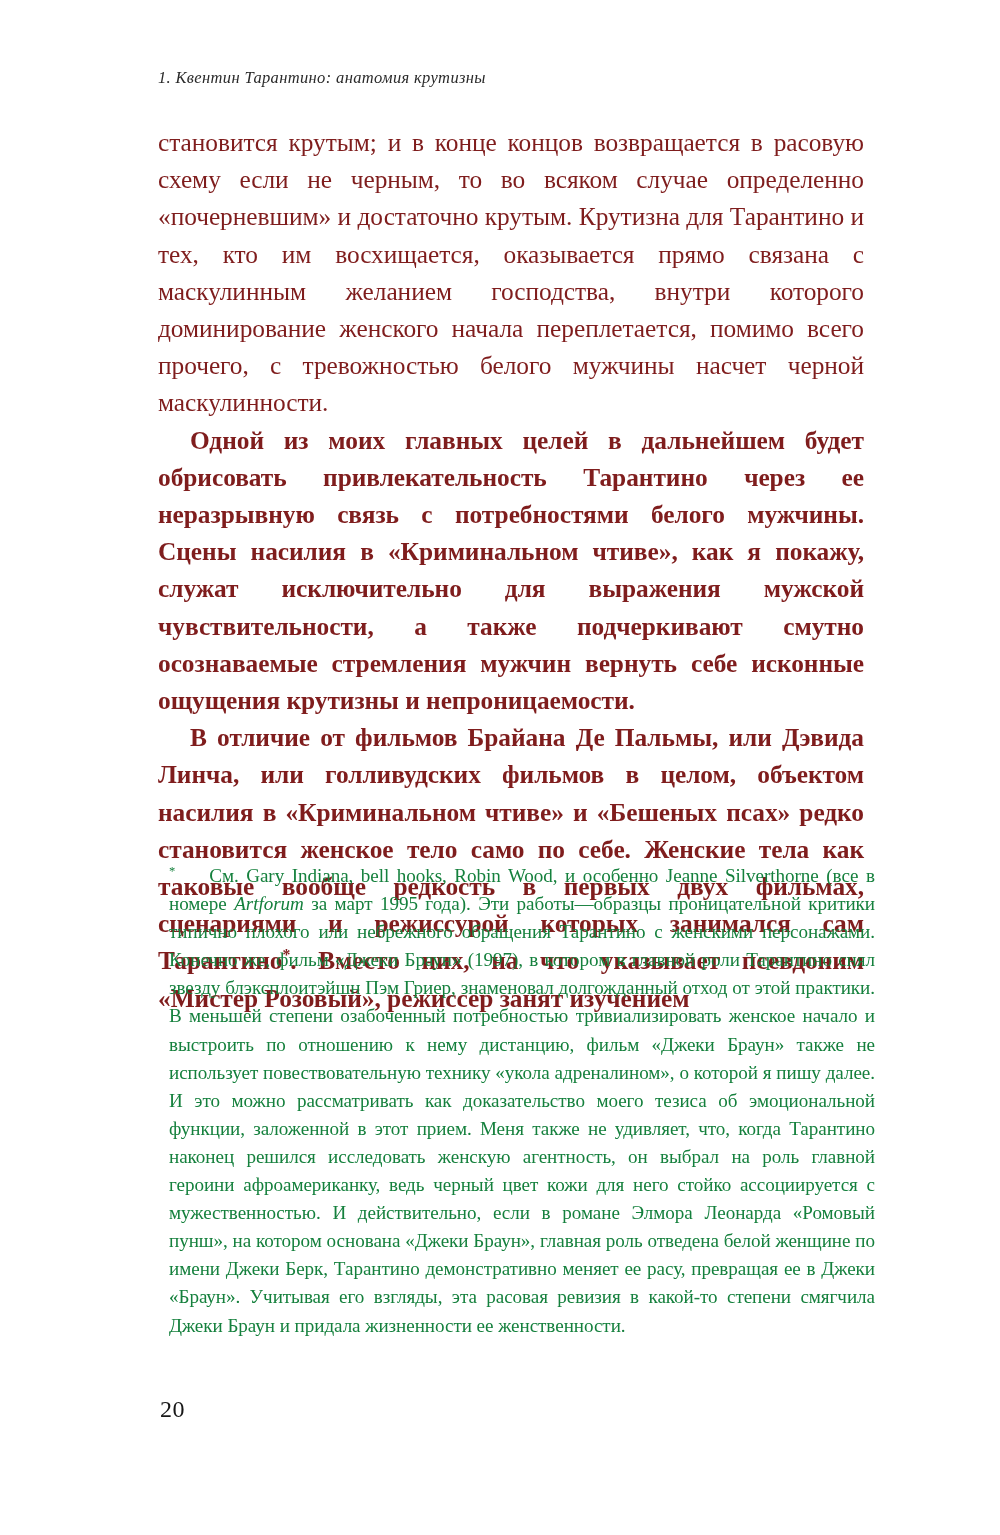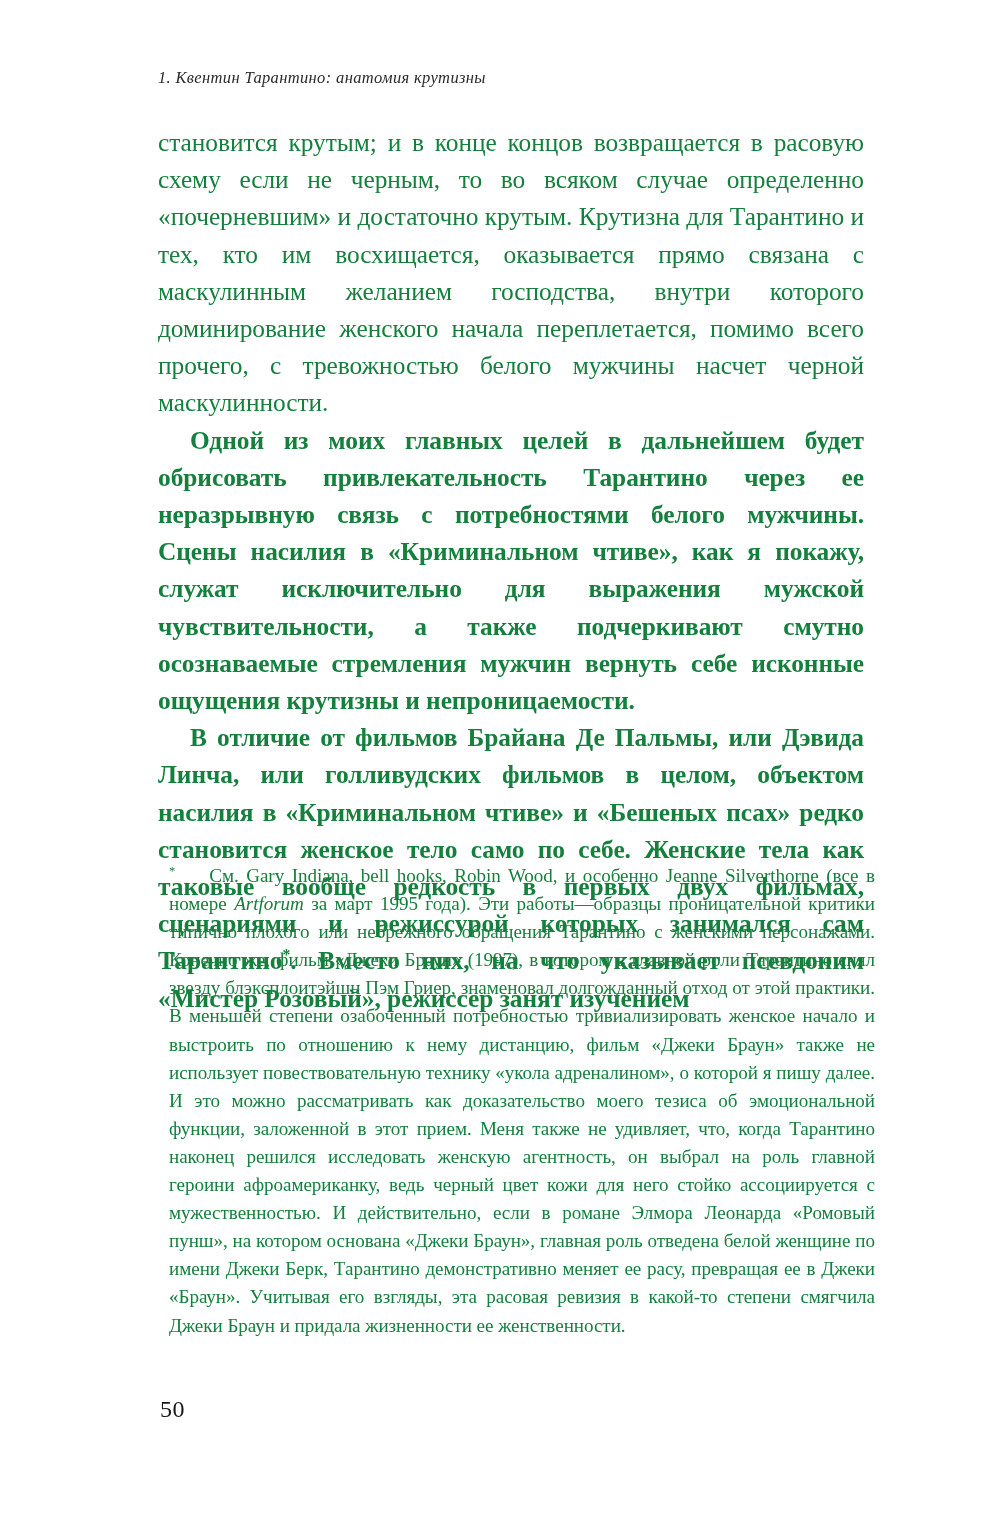--- a/index.html
+++ b/index.html
@@ -39,21 +39,21 @@
     top: 124px;
     width: 706px;
   }
   .para {
     margin: 0;
     font-size: 25.4px;
     line-height: 37.2px;
     text-align: justify;
     text-justify: inter-word;
     hyphens: manual;
-    color: #15803d;
+    color: #7f1d1d;
     letter-spacing: -0.05px;
   }
   .para + .para {
     text-indent: 32px;
     font-weight: bold;
   }
   .fn-ref {
     font-size: 0.62em;
     vertical-align: super;
     line-height: 0;
@@ -104,15 +104,15 @@
   <div class="body-block">
     <p class="para">становится крутым; и в конце концов возвращается в расовую схему если не черным, то во всяком случае определенно «почерневшим» и достаточно крутым. Крутизна для Тарантино и тех, кто им восхищается, оказывается прямо связана с маскулинным желанием господства, внутри которого доминирование женского начала переплетается, помимо всего прочего, с тревожностью белого мужчины насчет черной маскулинности.</p>
     <p class="para">Одной из моих главных целей в дальнейшем будет обрисовать привлекательность Тарантино через ее неразрывную связь с потребностями белого мужчины. Сцены насилия в «Криминальном чтиве», как я покажу, служат исключительно для выражения мужской чувствительности, а также подчеркивают смутно осознаваемые стремления мужчин вернуть себе исконные ощущения крутизны и непроницаемости.</p>
     <p class="para"><span>В отличие от фильмов Брайана Де Пальмы, или Дэвида Линча, или голливудских фильмов в целом, объектом насилия в «Криминальном чтиве» и «Бешеных псах» редко становится женское тело само по себе. Женские тела как таковые вообще редкость в первых двух фильмах, сценариями и режиссурой которых занимался сам Тарантино</span><span class="fn-ref">*</span><span>. Вместо них, на что указывает псевдоним «Мистер Розовый», режиссер занят изучением</span></p>
   </div>
 
   <div class="footnote">
     <p><span class="fn-marker">*</span><span>См. Gary Indiana, bell hooks, Robin Wood, и особенно Jeanne Silverthorne (все в номере </span><span class="italic">Artforum</span><span> за март 1995 года). Эти работы—образцы проницательной критики типично плохого или небрежного обращения Тарантино с женскими персонажами. Конечно же, фильм «Джеки Браун» (1997), в котором в главной роли Тарантино снял звезду блэксплоитэйшн Пэм Гриер, знаменовал долгожданный отход от этой практики. В меньшей степени озабоченный потребностью тривиализировать женское начало и выстроить по отношению к нему дистанцию, фильм «Джеки Браун» также не использует повествовательную технику «укола адреналином», о которой я пишу далее. И это можно рассматривать как доказательство моего тезиса об эмоциональной функции, заложенной в этот прием. Меня также не удивляет, что, когда Тарантино наконец решился исследовать женскую агентность, он выбрал на роль главной героини афроамериканку, ведь черный цвет кожи для него стойко ассоциируется с мужественностью. И действительно, если в романе Элмора Леонарда «Ромовый пунш», на котором основана «Джеки Браун», главная роль отведена белой женщине по имени Джеки Берк, Тарантино демонстративно меняет ее расу, превращая ее в Джеки «Браун». Учитывая его взгляды, эта расовая ревизия в какой-то степени смягчила Джеки Браун и придала жизненности ее женственности.</span></p>
   </div>
 
-  <div class="folio">50</div>
+  <div class="folio">20</div>
 
 </div>
 
 </body></html>

